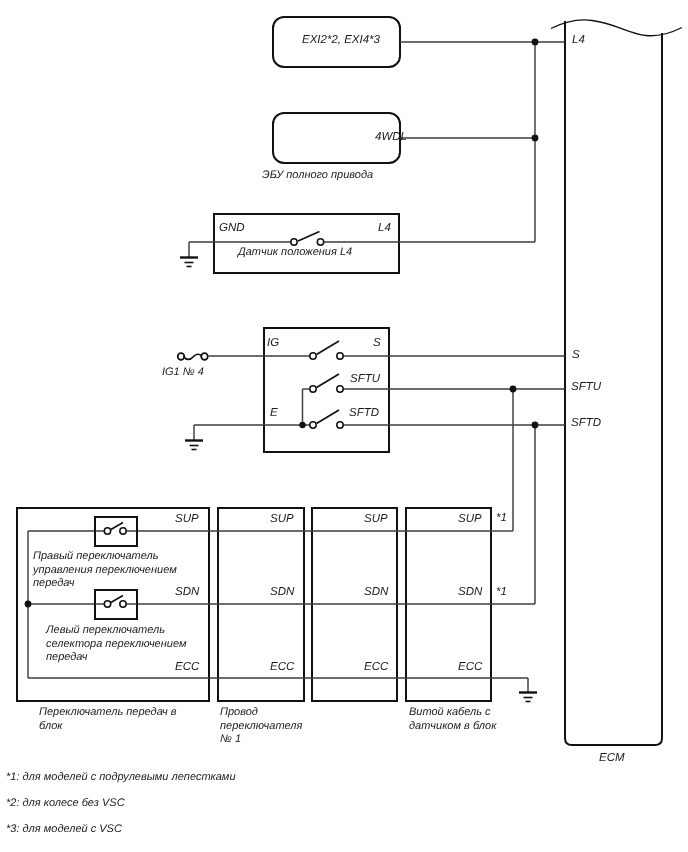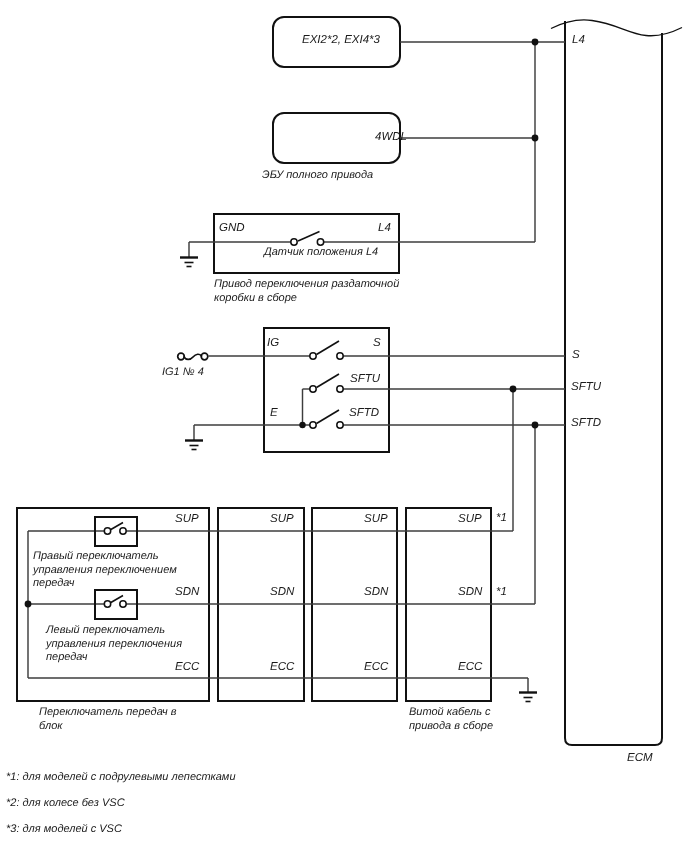--- a/index.html
+++ b/index.html
@@ -128,64 +128,65 @@
   </g>
 </svg>
 
 <div class="lbl" style="left:302px;top:33px;">EXI2*2, EXI4*3</div>
 
 <div class="lbl" style="left:340px;top:130px;margin-left:35px;">4WDL</div>
 <div class="lbl cap" style="left:251px;top:169px;margin-left:11px;">ЭБУ полного привода</div>
 
 <div class="lbl" style="left:219px;top:221px;">GND</div>
 <div class="lbl" style="left:378px;top:221px;">L4</div>
-<div class="lbl cap" style="left:264px;top:246px;">Датчик положения L4</div>
-<div class="lbl cap" style="left:214px;top:278px;">Привод переключения раздаточной
-коробки в сборе</div>
+<div class="lbl cap" style="left:238px;top:246px;">Датчик положения L4</div>
 
 <div class="lbl" style="left:267px;top:336px;">IG</div>
 <div class="lbl" style="left:373px;top:336px;">S</div>
 <div class="lbl" style="left:350px;top:372px;">SFTU</div>
 <div class="lbl" style="left:270px;top:406px;">E</div>
 <div class="lbl" style="left:349px;top:406px;">SFTD</div>
 
 <div class="lbl cap" style="left:162px;top:366px;">IG1 № 4</div>
 
 <div class="lbl" style="left:175px;top:512px;">SUP</div>
 <div class="lbl" style="left:175px;top:585px;">SDN</div>
 <div class="lbl" style="left:175px;top:660px;">ECC</div>
 <div class="lbl cap" style="left:33px;top:550px;">Правый переключатель
 управления переключением
 передач</div>
 <div class="lbl cap" style="left:46px;top:624px;">Левый переключатель
-управления переключения
+селектора переключением
 передач</div>
 <div class="lbl cap" style="left:39px;top:706px;">Переключатель передач в
 блок</div>
 
 <div class="lbl" style="left:270px;top:512px;">SUP</div>
 <div class="lbl" style="left:270px;top:585px;">SDN</div>
 <div class="lbl" style="left:270px;top:660px;">ECC</div>
+<div class="lbl cap" style="left:220px;top:706px;">Провод
+переключателя
+№ 1</div>
 
 <div class="lbl" style="left:364px;top:512px;">SUP</div>
 <div class="lbl" style="left:364px;top:585px;">SDN</div>
 <div class="lbl" style="left:364px;top:660px;">ECC</div>
 
 <div class="lbl" style="left:458px;top:512px;">SUP</div>
 <div class="lbl" style="left:458px;top:585px;">SDN</div>
 <div class="lbl" style="left:458px;top:660px;">ECC</div>
 <div class="lbl cap" style="left:409px;top:706px;">Витой кабель с
-привода в сборе</div>
+датчиком в блок</div>
 
 <div class="lbl" style="left:496px;top:511px;">*1</div>
 <div class="lbl" style="left:496px;top:585px;">*1</div>
 
 <div class="lbl" style="left:572px;top:33px;">L4</div>
 <div class="lbl" style="left:572px;top:348px;">S</div>
 <div class="lbl" style="left:571px;top:380px;">SFTU</div>
 <div class="lbl" style="left:571px;top:416px;">SFTD</div>
-<div class="lbl" style="left:599px;top:751px;margin-left:28px;">ECM</div>
+<div class="lbl" style="left:599px;top:751px;">ECM</div>
 
 <div class="lbl note" style="left:6px;top:770px;">*1: для моделей с подрулевыми лепестками</div>
 <div class="lbl note" style="left:6px;top:796px;">*2: для колесе без VSC</div>
 <div class="lbl note" style="left:6px;top:822px;">*3: для моделей с VSC</div>
 
 </div>
 
 </body></html>

